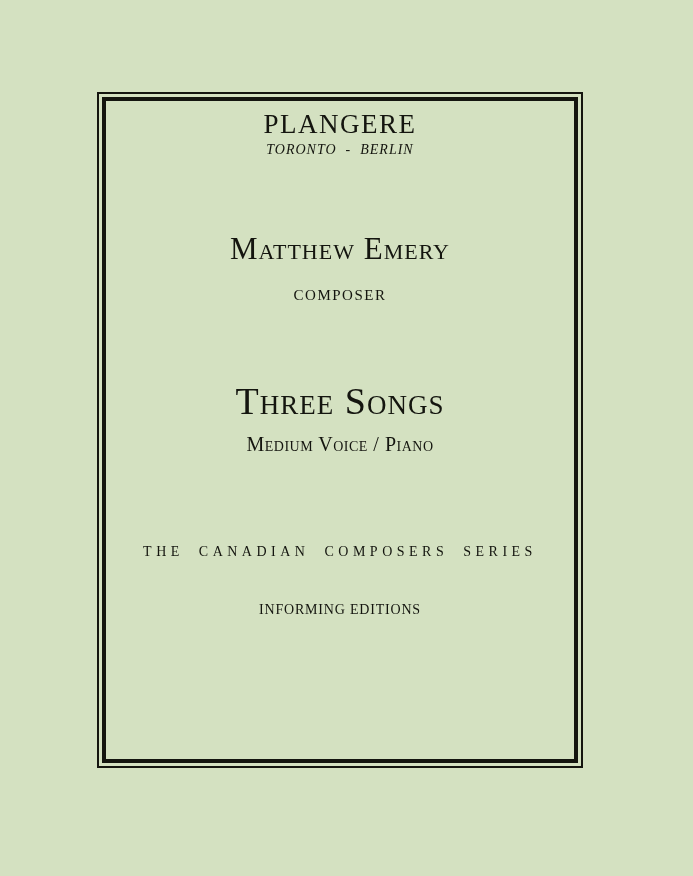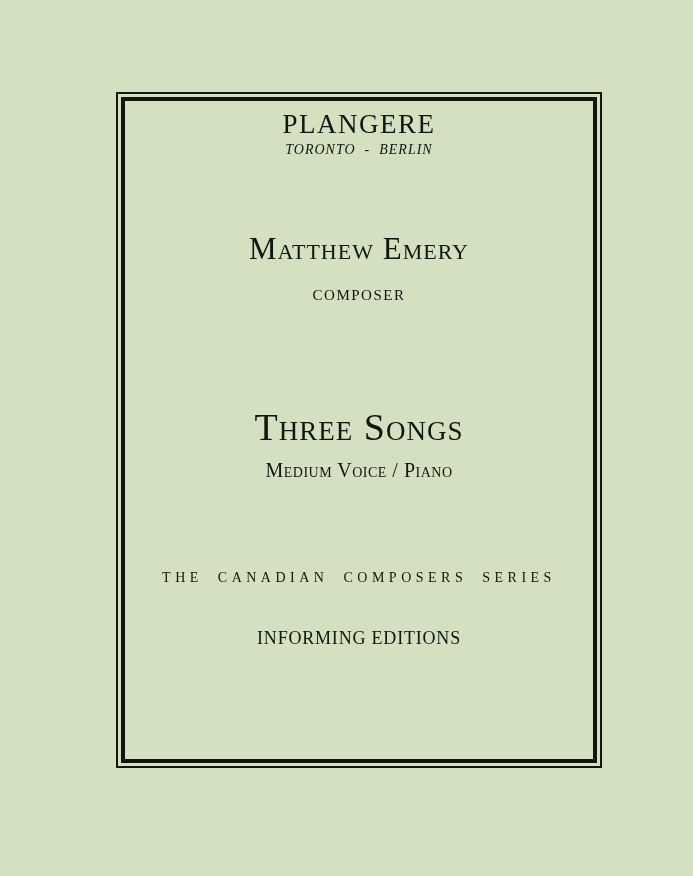--- a/index.html
+++ b/index.html
@@ -13,21 +13,21 @@
   }
   body {
     position: relative;
     background: var(--bg);
     font-family: "Liberation Serif", "DejaVu Serif", serif;
     color: var(--ink);
     overflow: hidden;
   }
   .frame-outer {
     position: absolute;
-    left: 116px;
+    left: 97px;
     top: 92px;
     width: 486px;
     height: 676px;
     border: 2px solid var(--ink);
   }
   .frame-inner {
     position: absolute;
     left: 3px;
     top: 3px;
     right: 3px;
@@ -62,21 +62,21 @@
     font-variant: small-caps;
     letter-spacing: 1px;
   }
   .composer-role {
     margin-top: 20px;
     font-size: 15px;
     line-height: 1.2;
     letter-spacing: 1.5px;
   }
   .work-title {
-    margin-top: 102px;
+    margin-top: 76px;
     font-size: 38px;
     line-height: 1.15;
     font-variant: small-caps;
     letter-spacing: 1px;
   }
   .work-subtitle {
     margin-top: 8px;
     font-size: 20px;
     line-height: 1.2;
     font-variant: small-caps;
@@ -84,21 +84,21 @@
   }
   .series-title {
     margin-top: 88px;
     font-size: 14px;
     line-height: 1.2;
     letter-spacing: 4.5px;
     word-spacing: 7px;
   }
   .imprint {
     margin-top: 41px;
-    font-size: 18px;
+    font-size: 14px;
     line-height: 1.2;
     letter-spacing: 0.8px;
   }
 </style>
 </head>
 <body>
 
 <div class="page">
   <div class="frame-outer">
     <div class="frame-inner">

